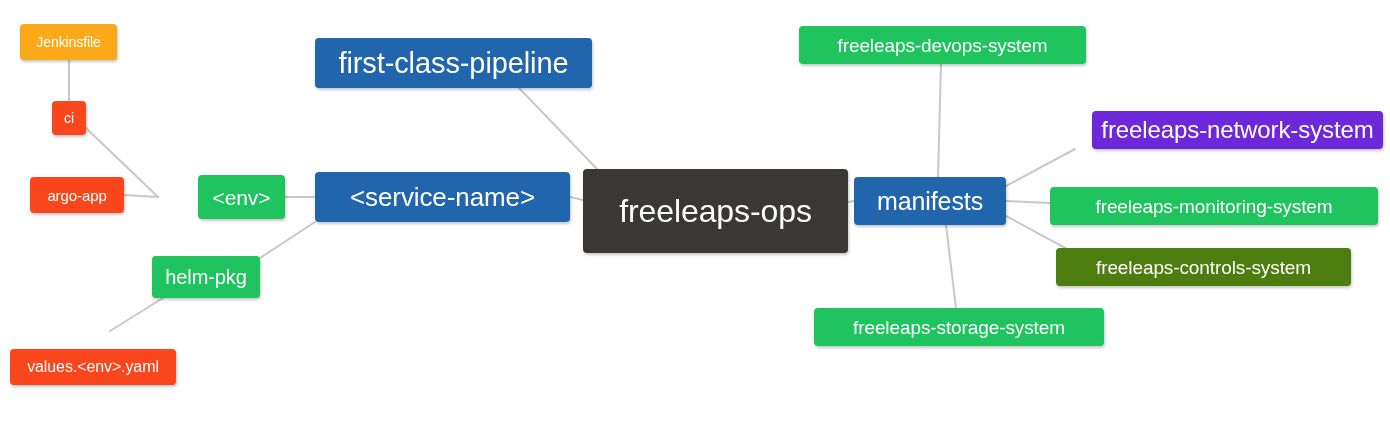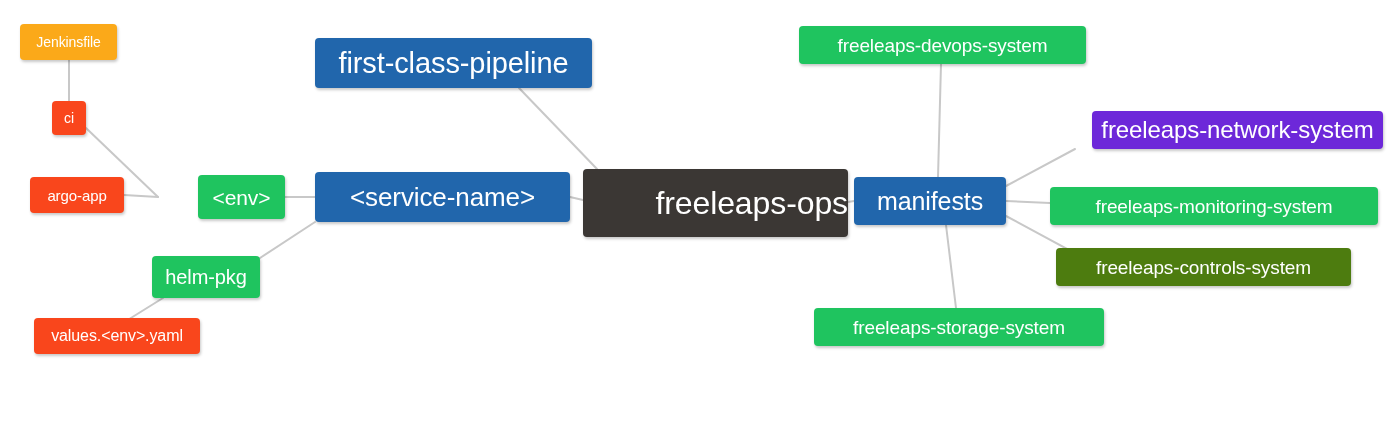--- a/index.html
+++ b/index.html
@@ -70,30 +70,30 @@
       </div>
       <div class="node" style="left: 30px; top: 177px; width: 94px; height: 36px; background: rgb(249, 70, 28); font-size: 15px;">
         <span>argo-app</span>
       </div>
       <div class="node" style="left: 158px; top: 175px; width: 87px; height: 44px; background: rgb(31, 196, 95); font-size: 21px; margin-left: 40px;">
         <span>&lt;env&gt;</span>
       </div>
       <div class="node" style="left: 152px; top: 256px; width: 108px; height: 42px; background: rgb(31, 196, 95); font-size: 20px;">
         <span>helm-pkg</span>
       </div>
-      <div class="node" style="left: 10px; top: 318px; width: 166px; height: 36px; background: rgb(249, 70, 28); font-size: 16px; margin-left: 24px;">
+      <div class="node" style="left: 10px; top: 349px; width: 166px; height: 36px; background: rgb(249, 70, 28); font-size: 16px;">
         <span>values.&lt;env&gt;.yaml</span>
       </div>
       <div class="node" style="left: 315px; top: 38px; width: 277px; height: 50px; background: rgb(33, 102, 172); font-size: 29px;">
         <span>first-class-pipeline</span>
       </div>
       <div class="node" style="left: 315px; top: 172px; width: 255px; height: 50px; background: rgb(33, 102, 172); font-size: 26px;">
         <span>&lt;service-name&gt;</span>
       </div>
-      <div class="node" style="left: 583px; top: 169px; width: 265px; height: 68px; background: rgb(59, 55, 52); font-size: 32px; justify-content: flex-end;">
+      <div class="node" style="left: 583px; top: 169px; width: 265px; height: 84px; background: rgb(59, 55, 52); font-size: 32px;">
         <span>freeleaps-ops</span>
       </div>
       <div class="node" style="left: 854px; top: 177px; width: 152px; height: 48px; background: rgb(33, 102, 172); font-size: 25px;">
         <span>manifests</span>
       </div>
       <div class="node" style="left: 799px; top: 26px; width: 287px; height: 38px; background: rgb(31, 196, 95); font-size: 19px;">
         <span>freeleaps-devops-system</span>
       </div>
       <div class="node" style="left: 1056px; top: 111px; width: 291px; height: 38px; background: #6d28d9; font-size: 24px; margin-left: 36px;">
         <span>freeleaps-network-system</span>

